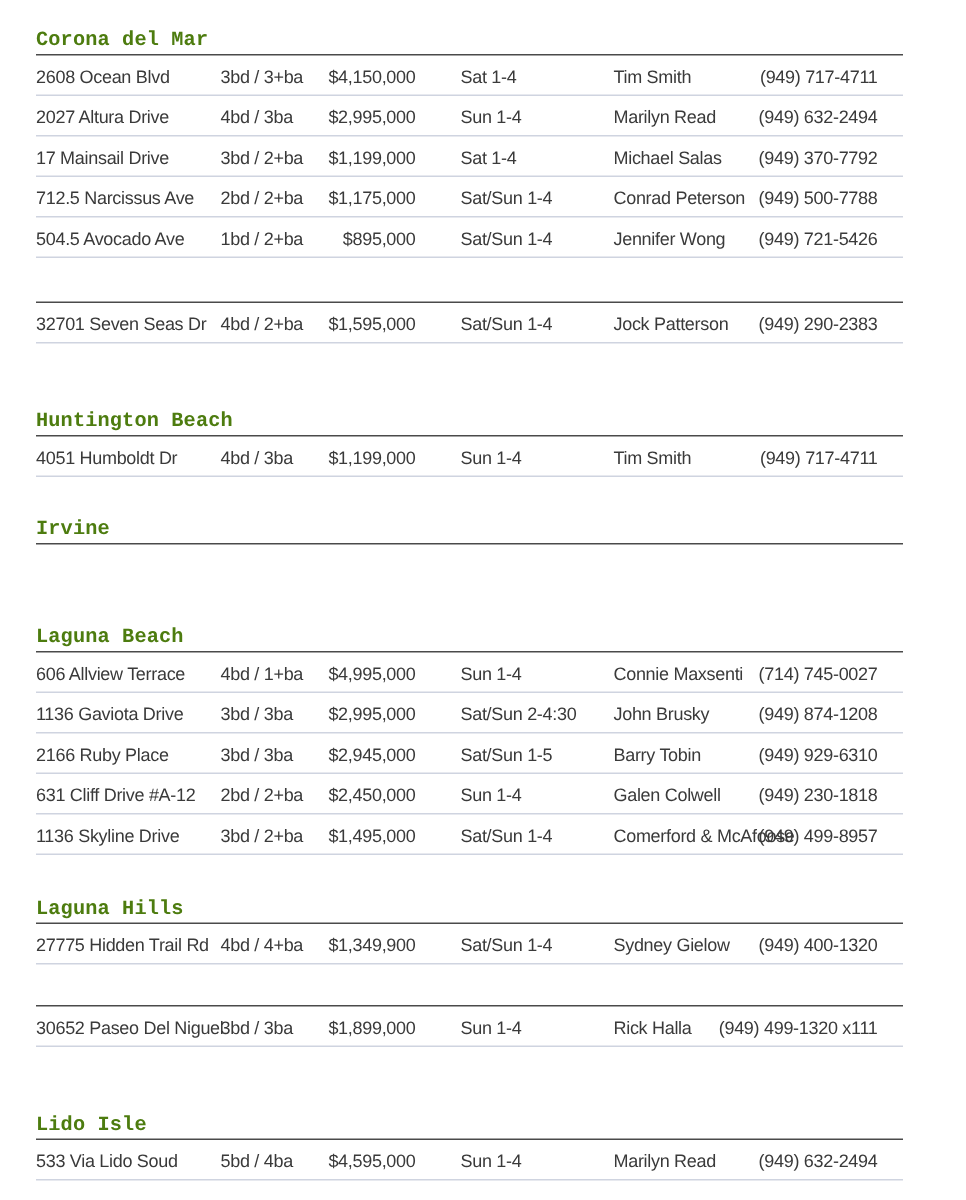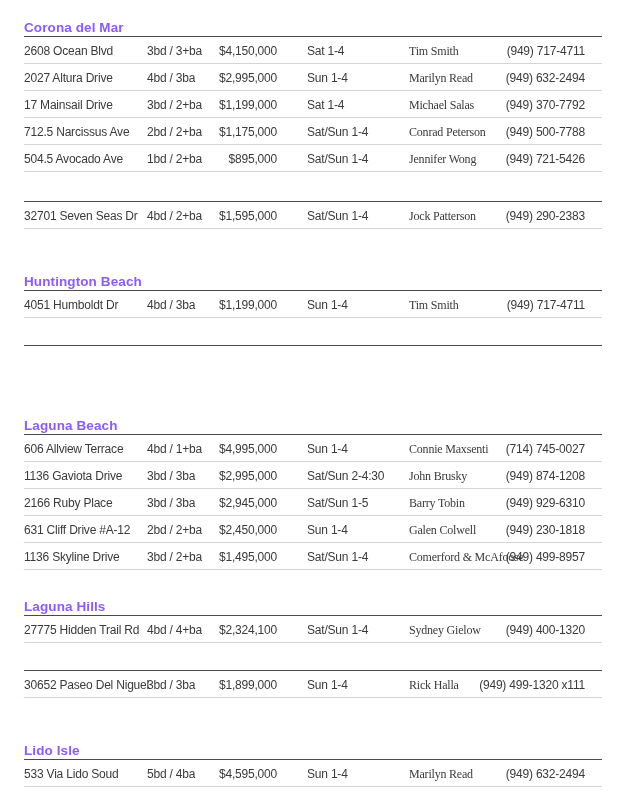--- a/index.html
+++ b/index.html
@@ -1,27 +1,27 @@
 <!DOCTYPE html>
 <html><head>
 <meta charset="utf-8">
 <style>
   html, body { margin: 0; padding: 0; background: #ffffff; }
   body { width: 644px; height: 800px; overflow: hidden; position: relative; font-family: "Liberation Sans", sans-serif; color: #3a3a3a; }
   #sheet { position: absolute; left: 24px; top: 0; width: 578px; }
   .section { position: absolute; left: 0; width: 578px; }
-  .sec-title { font-family: Liberation Sans, sans-serif; font-weight: bold; color: #8b5cf6; font-size: 13.5px; line-height: 17px; height: 17px; letter-spacing: 0.1px; }
+  .sec-title { font-family: Liberation Mono, monospace; font-weight: bold; color: #4d7c0f; font-size: 13.5px; line-height: 17px; height: 17px; letter-spacing: 0.1px; }
   .sec-rule { height: 0; border-top: 1.5px solid #4a4a4a; }
   .row { position: relative; height: 26px; border-bottom: 1.5px solid #cfd4e0; font-size: 12px; }
   .row span { position: absolute; top: 7px; white-space: nowrap; letter-spacing: -0.2px; }
   .c-addr { left: 0; }
   .c-bed { left: 123px; }
   .c-price { right: 325px; text-align: right; }
   .c-time { left: 283px; }
-  .c-agent { left: 385px; font-family: Liberation Serif, serif; }
+  .c-agent { left: 385px; }
   .c-phone { right: 17px; }
 </style>
 </head>
 <body>
 
 <div id="sheet">
     <div class="section" style="top: 19px;">
       <div class="sec-title">Corona del Mar</div>
       <div class="sec-rule"></div>
       <div class="row">
@@ -82,20 +82,21 @@
       <div class="row">
         <span class="c-addr">4051 Humboldt Dr</span>
         <span class="c-bed">4bd / 3ba</span>
         <span class="c-price">$1,199,000</span>
         <span class="c-time">Sun 1-4</span>
         <span class="c-agent">Tim Smith</span>
         <span class="c-phone">(949) 717-4711</span>
       </div>
     </div>
     <div class="section" style="top: 345px;">
+      <div class="sec-title">Irvine</div>
       <div class="sec-rule"></div>
     </div>
     <div class="section" style="top: 417px;">
       <div class="sec-title">Laguna Beach</div>
       <div class="sec-rule"></div>
       <div class="row">
         <span class="c-addr">606 Allview Terrace</span>
         <span class="c-bed">4bd / 1+ba</span>
         <span class="c-price">$4,995,000</span>
         <span class="c-time">Sun 1-4</span>
@@ -134,21 +135,21 @@
         <span class="c-agent">Comerford &amp; McAfoose</span>
         <span class="c-phone">(949) 499-8957</span>
       </div>
     </div>
     <div class="section" style="top: 598px;">
       <div class="sec-title">Laguna Hills</div>
       <div class="sec-rule"></div>
       <div class="row">
         <span class="c-addr">27775 Hidden Trail Rd</span>
         <span class="c-bed">4bd / 4+ba</span>
-        <span class="c-price">$2,324,100</span>
+        <span class="c-price">$1,349,900</span>
         <span class="c-time">Sat/Sun 1-4</span>
         <span class="c-agent">Sydney Gielow</span>
         <span class="c-phone">(949) 400-1320</span>
       </div>
     </div>
     <div class="section" style="top: 670px;">
       <div class="sec-rule"></div>
       <div class="row">
         <span class="c-addr">30652 Paseo Del Niguel</span>
         <span class="c-bed">3bd / 3ba</span>

